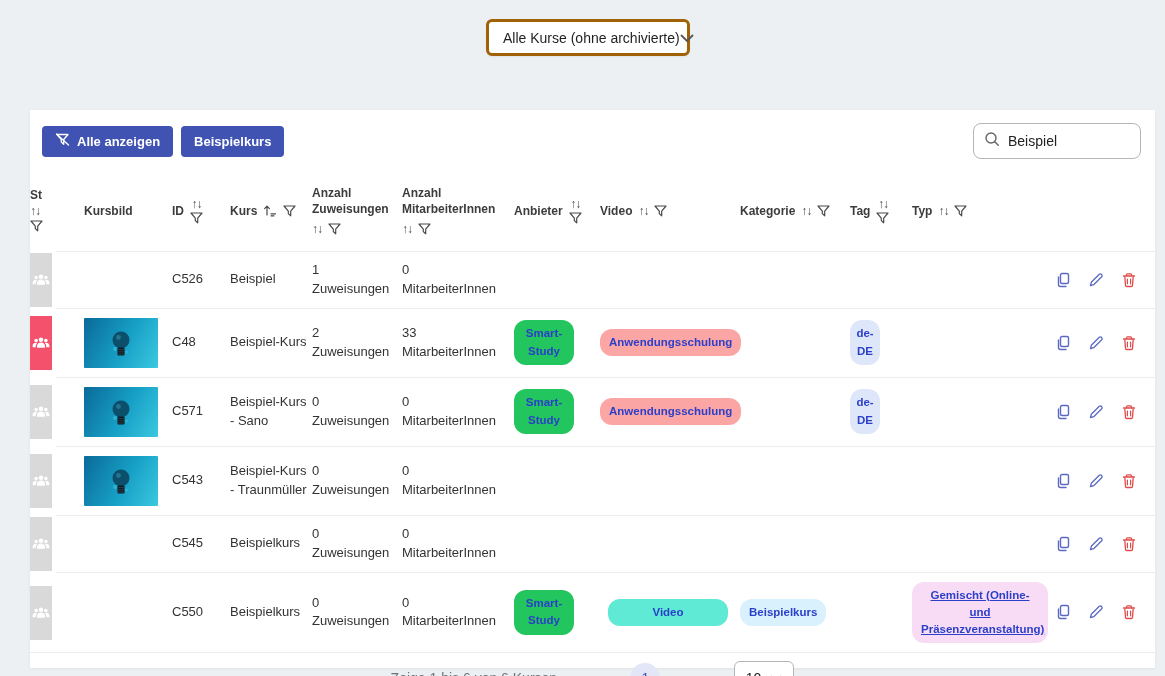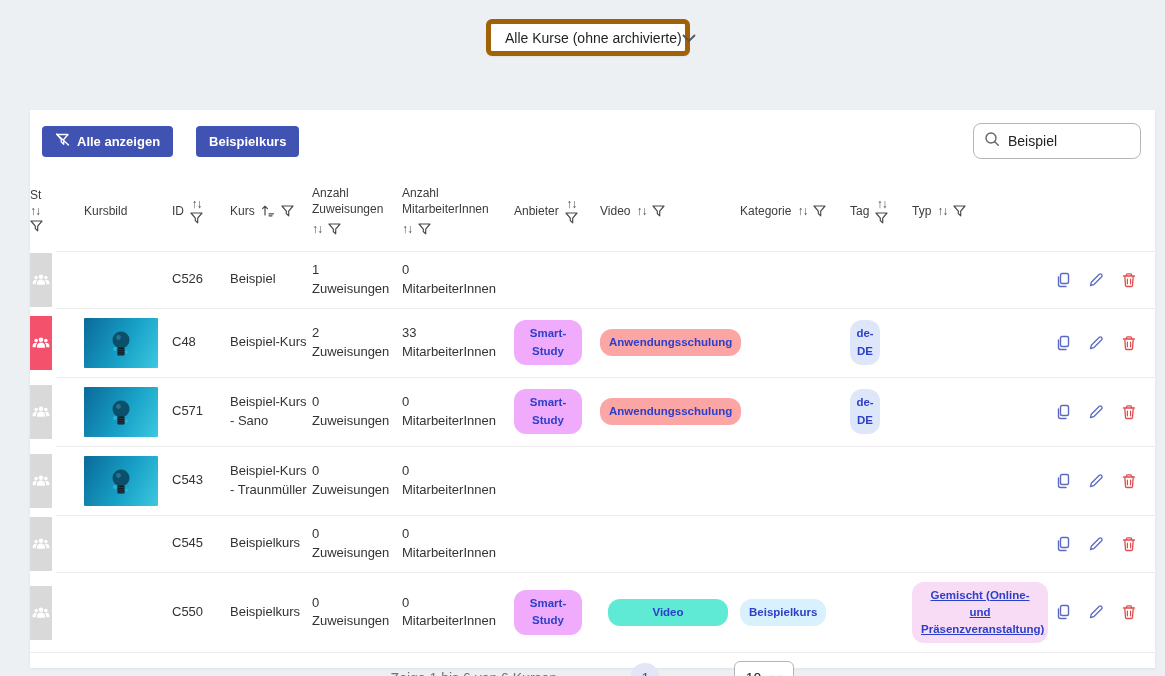--- a/index.html
+++ b/index.html
@@ -9,21 +9,21 @@
     background:#edf0f2;
     color:#333;
     overflow:hidden;
   }
   .stage { position:relative; width:1165px; height:676px; }
 
   
   .top-filter {
     position:absolute; left:486px; top:19px;
     width:204px; height:37px;
-    background:#fff; border:5px solid #a16207; border-radius:6px;
+    background:#fff; border:3px solid #a16207; border-radius:6px;
     display:flex; align-items:center; justify-content:space-between;
     padding:0 14px; cursor:pointer;
     box-shadow:0 1px 2px rgba(0,0,0,.05);
   }
   .top-filter .tf-label { font-size:14px; color:#1f1f1f; white-space:nowrap; }
   .top-filter svg { flex:0 0 auto; }
 
   
   .card {
     position:absolute; left:30px; top:110px;
@@ -31,40 +31,40 @@
     background:#fff;
     box-shadow:0 1px 3px rgba(0,0,0,.06);
     display:flex; flex-direction:column;
   }
 
   
   .toolbar {
     display:flex; align-items:center; justify-content:space-between;
     padding:13px 14px 12px 12px;
   }
-  .toolbar-left { display:flex; gap:23px; }
+  .toolbar-left { display:flex; gap:8px; }
   .btn {
     background:#4052b2; color:#fff; border:none; border-radius:4px;
     height:31px; padding:0 13px; font-size:13px; font-weight:bold;
     font-family:"Liberation Sans",sans-serif;
     display:flex; align-items:center; gap:7px; cursor:pointer;
   }
   .search-box {
     width:168px; height:36px; border:1px solid #b5b5b5; border-radius:8px;
     display:flex; align-items:center; padding:0 10px; gap:8px; background:#fff;
   }
   .search-box input {
     border:none; outline:none; width:100%; font-size:14px; color:#222;
     font-family:"Liberation Sans",sans-serif;
   }
 
   
   table { width:100%; border-collapse:collapse; table-layout:fixed; }
   th {
-    font-size:12px; font-weight:normal; color:#3c3c3c; text-align:left;
+    font-size:12px; font-weight:bold; color:#3c3c3c; text-align:left;
     vertical-align:middle; padding:10px 4px 10px 0; height:80px;
   }
   thead tr { border-bottom:1px solid #e4e4e4; }
   td {
     border-top:1px solid #ececec; vertical-align:middle;
     font-size:13px; color:#333; padding:9px 4px 9px 0; line-height:1.4;
   }
   .h-flex { display:flex; align-items:center; gap:6px; }
   .h-stack { display:flex; flex-direction:column; align-items:flex-start; gap:2px; }
   .h-pair { display:flex; flex-direction:column; align-items:center; gap:1px; }
@@ -81,21 +81,21 @@
     width:74px; height:50px; margin-left:28px;
     background:linear-gradient(118deg,#0a6a99 0%,#17a0c6 55%,#3cc8e0 100%);
     display:flex; align-items:center; justify-content:center;
     border-radius:1px;
   }
   .chip {
     display:inline-block; text-align:center;
     font-size:11.5px; font-weight:bold; color:#2b3fc9;
     border-radius:12px; padding:5px 9px; line-height:1.5;
   }
-  .chip-teal  { background:#f0abfc; width:68px; }
+  .chip-teal  { background:#22c55e; width:60px; }
   .chip-yellow{ background:#fca5a5; }
   .chip-video { background:#5eead4; width:120px; }
   .chip-blue  { background:#dee6f9; width:30px; padding:5px 4px; }
   .chip-cyan  { background:#d9f1fd; }
   .chip-pink  { background:#f8dcf6; width:136px;text-decoration:underline; }
   .actions { display:flex; gap:17px; justify-content:flex-end; padding-right:14px; }
   .act-btn { background:none; border:none; cursor:pointer; padding:0; line-height:0; }
 
   
   .pagination {

